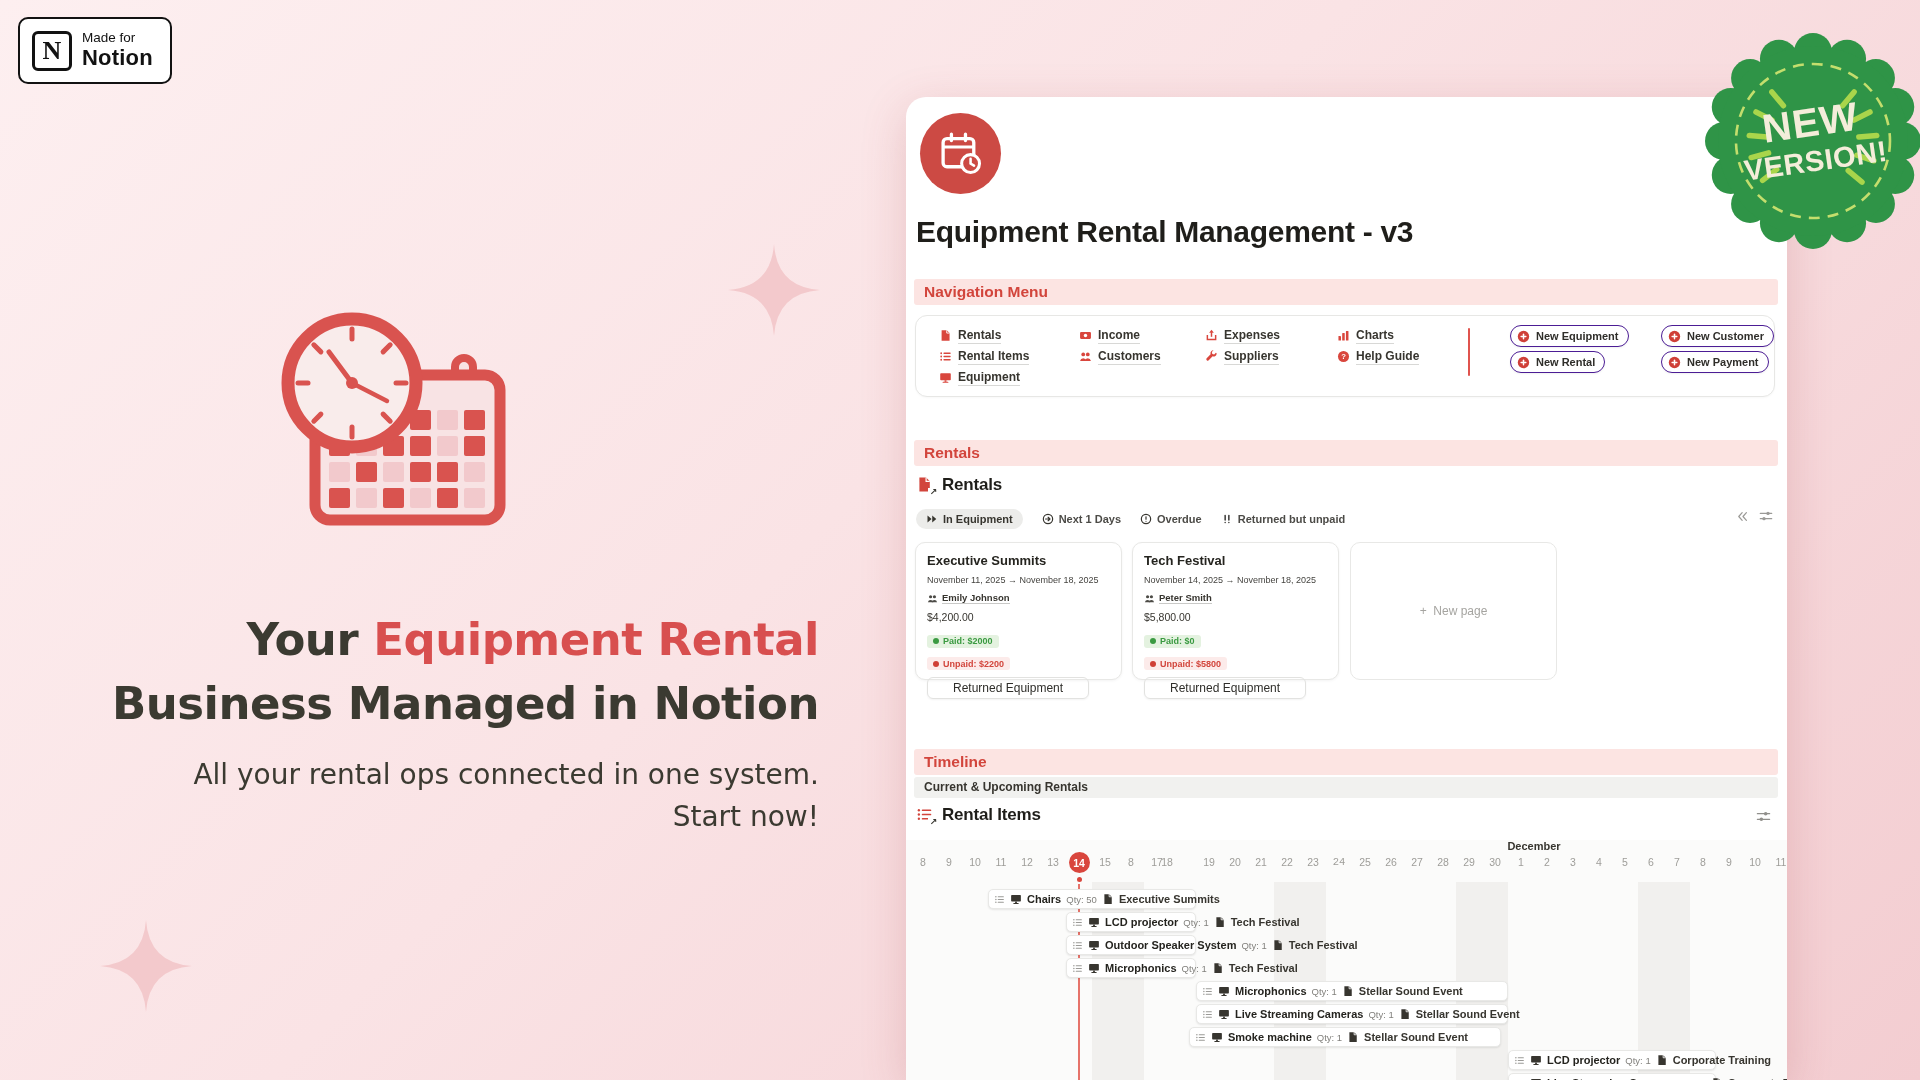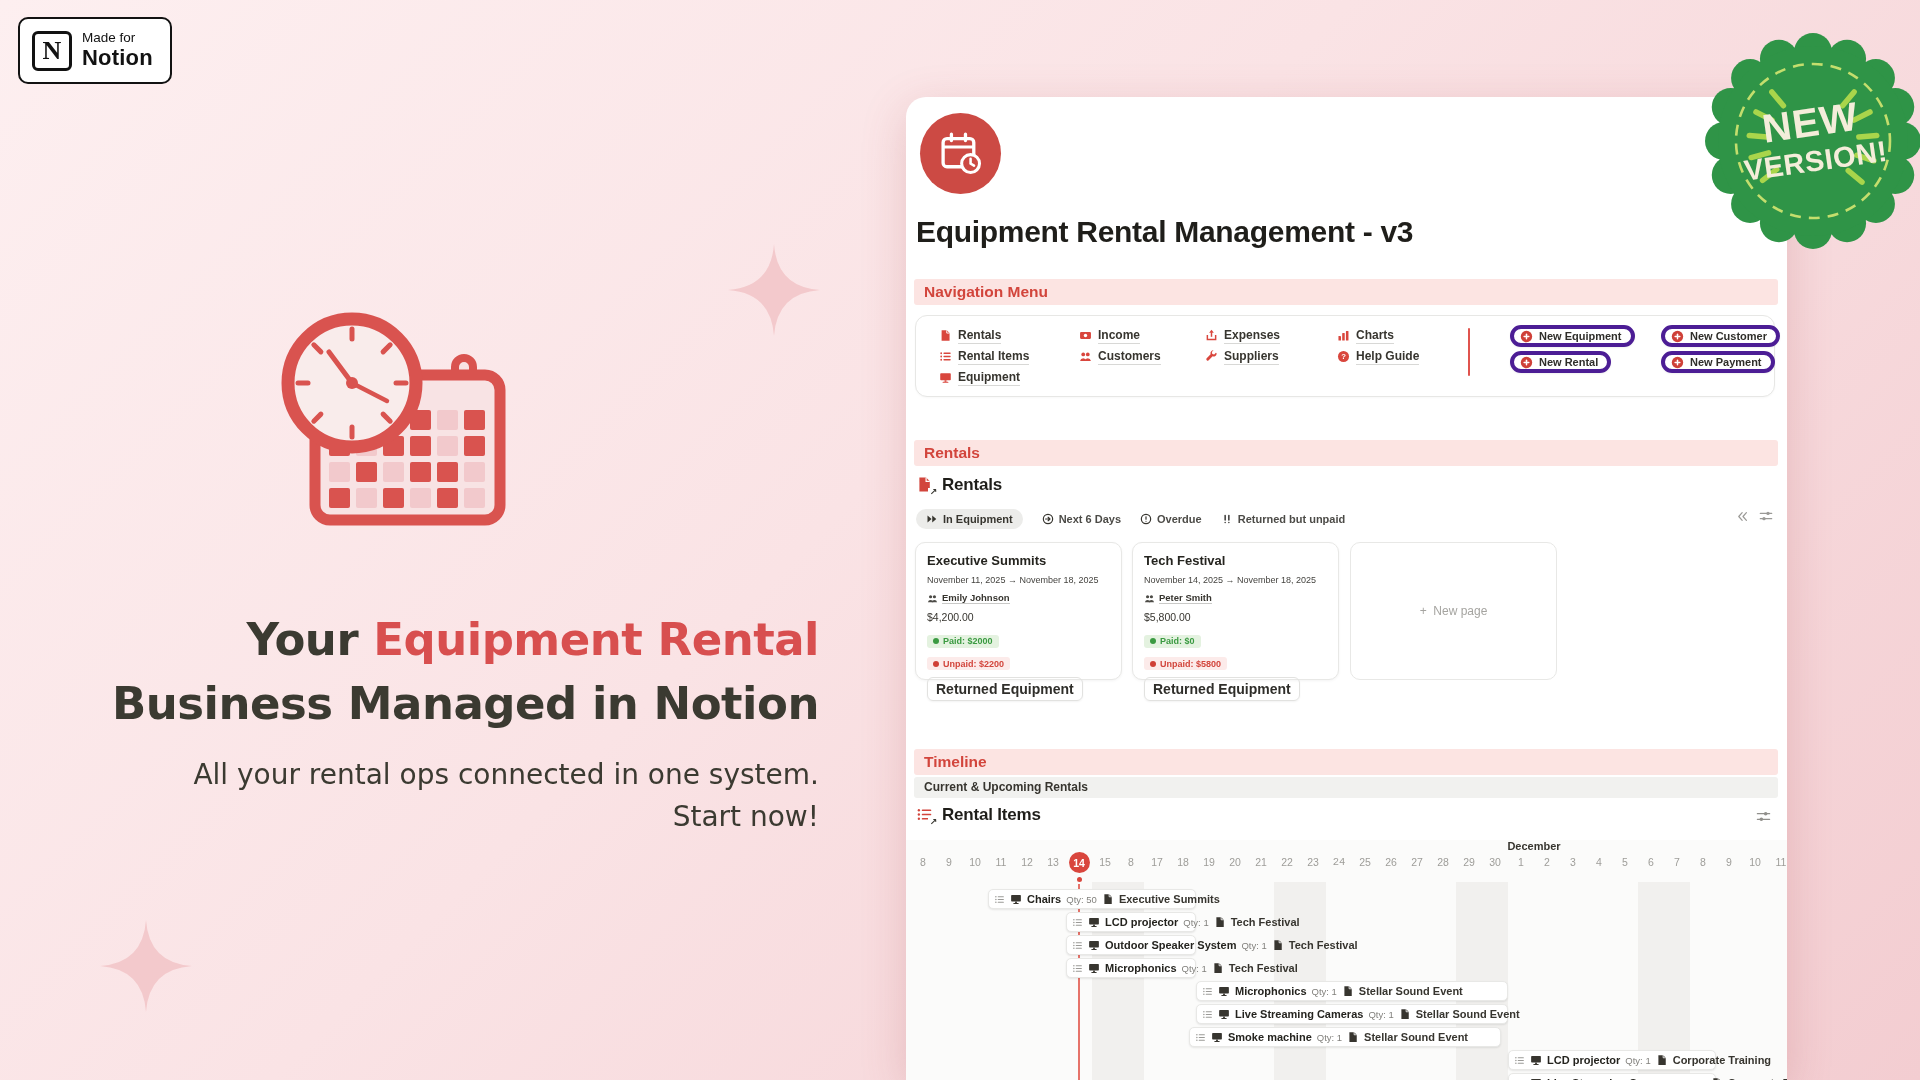--- a/index.html
+++ b/index.html
@@ -40,21 +40,21 @@
   .banner { left:8px; width:864px; height:26px; background:#fce4e2; border-radius:3px;
     font-size:15.5px; font-weight:bold; color:#d2453c; line-height:26px; padding-left:10px; }
 
   .nav-box { left:9px; top:218px; width:860px; height:82px; background:#fff;
     border:1px solid #e7e7e5; border-radius:12px; box-shadow:0 1px 2px rgba(0,0,0,.03); }
   .nav-col { position:absolute; top:9px; display:flex; flex-direction:column; }
   .nav-item { height:21px; display:flex; align-items:center; gap:6px; cursor:pointer; }
   .nav-item span { font-size:12px; font-weight:bold; color:#37352f; border-bottom:1px solid #d8d8d6; line-height:15px; }
   .nav-divider { position:absolute; left:552px; top:12px; width:2px; height:48px; background:#e0534d; border-radius:1px; }
   .mini-btn { position:absolute; height:22px; display:flex; align-items:center; gap:6px; background:#fff;
-    border:4px solid #4c1d95; border-radius:11px; padding:0 9px 0 6px; font-size:11px; font-weight:bold;
+    border:1px solid #4c1d95; border-radius:11px; padding:0 9px 0 6px; font-size:11px; font-weight:bold;
     color:#2f2e2a; box-shadow:0 1px 2px rgba(0,0,0,.06); cursor:pointer; white-space:nowrap; }
 
   .db-header { position:absolute; display:flex; align-items:center; gap:8px; }
   .db-header b { font-size:17px; color:#1f1e1a; letter-spacing:-.2px; }
   .db-ic { position:relative; width:18px; height:18px; flex:none; }
   .db-ic .lk { position:absolute; right:-3px; bottom:-4px; font-size:9px; color:#37352f; background:#fff;
     line-height:1; padding:0 0 1px 1px; font-weight:bold; }
 
   .tabs { left:10px; top:409px; height:25px; display:flex; align-items:center; gap:19px; }
   .tab { display:flex; align-items:center; gap:5px; font-size:11px; color:#4c4b47; font-weight:bold; cursor:pointer; white-space:nowrap; }
@@ -66,22 +66,22 @@
   .card h4 { font-size:13px; color:#25241f; margin-bottom:7px; }
   .card .dt { font-size:9px; color:#454440; margin-bottom:7px; white-space:nowrap; }
   .card .who { display:flex; align-items:center; gap:4px; font-size:9.5px; margin-bottom:7px; }
   .card .who u { text-decoration:none; border-bottom:1px solid #c9c9c7; color:#37352f; font-weight:bold; }
   .card .tot { font-size:10.5px; color:#37352f; margin-bottom:7px; }
   .pill { display:inline-flex; align-items:center; gap:4px; font-size:9px; font-weight:bold;
     border-radius:3px; padding:1.5px 6px; margin-bottom:5px; white-space:nowrap; }
   .pill .dot { width:6px; height:6px; border-radius:50%; }
   .pill.green { background:#e4f2e0; color:#3a9a41; } .pill.green .dot { background:#3a9a41; }
   .pill.red { background:#fcebea; color:#d2453c; } .pill.red .dot { background:#cf3f36; }
-  .card .ret { display:inline-block; margin-top:2px; border:1px solid #e2e2e0; border-radius:6px; padding:3px 8px;
-    font-size:14px; font-weight:bold; color:#2f2e2a; box-shadow:0 1px 2px rgba(0,0,0,.05); }
+  .card .ret { display:inline-block; margin-top:2px; border:1px solid #e2e2e0; border-radius:6px; padding:3px 25px;
+    font-size:12px; font-weight:normal; color:#2f2e2a; box-shadow:0 1px 2px rgba(0,0,0,.05); }
   .card.newpage { display:flex; align-items:center; justify-content:center; box-shadow:none; }
   .card.newpage span { color:#a5a4a0; font-size:12px; }
 
   .toggle-row { left:8px; top:680px; width:864px; height:21px; background:#f1f1ef; border-radius:3px;
     font-size:12px; font-weight:bold; color:#37352f; line-height:21px; padding-left:10px; cursor:pointer; }
 
   
   .tl { left:0; top:743px; width:881px; height:240px; background:#fbfbfa; }
   .tl .band { position:absolute; top:42px; height:198px; width:26px; background:#f1f0ee; }
   .tl .day { position:absolute; top:16px; width:26px; text-align:center; font-size:10.5px; color:#9e9d99; }
@@ -314,21 +314,21 @@
         <svg viewBox="0 0 16 16" width="12" height="12" style="color:#37352f;flex:none">
           <path fill="currentColor" d="M2 3.4 7.4 8 2 12.6zM8.3 3.4 13.7 8 8.3 12.6z"></path>
         </svg>
         <span>In Equipment</span>
       </div>
       <div class="tab">
         <svg viewBox="0 0 16 16" width="12" height="12" style="color:#37352f;flex:none">
           <circle cx="8" cy="8" r="6.2" fill="none" stroke="currentColor" stroke-width="1.6"></circle>
           <path d="M4.8 8h5.6M8.2 5.7 10.6 8l-2.4 2.3" fill="none" stroke="currentColor" stroke-width="1.6" stroke-linecap="round" stroke-linejoin="round"></path>
         </svg>
-        <span>Next 6 Days</span>
+        <span>Next 1 Days</span>
       </div>
       <div class="tab">
         <svg viewBox="0 0 16 16" width="12" height="12" style="color:#37352f;flex:none">
           <circle cx="8" cy="8" r="6.2" fill="none" stroke="currentColor" stroke-width="1.6"></circle>
           <rect fill="currentColor" x="7.2" y="4.2" width="1.6" height="4.8" rx=".8"></rect>
           <rect fill="currentColor" x="7.2" y="10.2" width="1.6" height="1.6" rx=".8"></rect>
         </svg>
         <span>Overdue</span>
       </div>
       <div class="tab">
@@ -418,21 +418,21 @@
       <div class="day" style="left: 30px;">9</div>
       <div class="day" style="left: 56px;">10</div>
       <div class="day" style="left: 82px;">11</div>
       <div class="day" style="left: 108px;">12</div>
       <div class="day" style="left: 134px;">13</div>
       <div class="today-c" style="left: 162.5px;">14</div>
       <div class="today-dot" style="left: 170.5px;"></div>
       <div class="day" style="left: 186px;">15</div>
       <div class="day" style="left: 212px;">8</div>
       <div class="day" style="left: 238px;">17</div>
-      <div class="day" style="left: 264px;">18</div>
+      <div class="day" style="left: 248px;">18</div>
       <div class="day" style="left: 290px;">19</div>
       <div class="day" style="left: 316px;">20</div>
       <div class="day" style="left: 342px;">21</div>
       <div class="day" style="left: 368px;">22</div>
       <div class="day" style="left: 394px;">23</div>
       <div class="day" style="left: 420px; font-family: Liberation Mono, monospace;">24</div>
       <div class="day" style="left: 446px;">25</div>
       <div class="day" style="left: 472px;">26</div>
       <div class="day" style="left: 498px;">27</div>
       <div class="day" style="left: 524px;">28</div>

